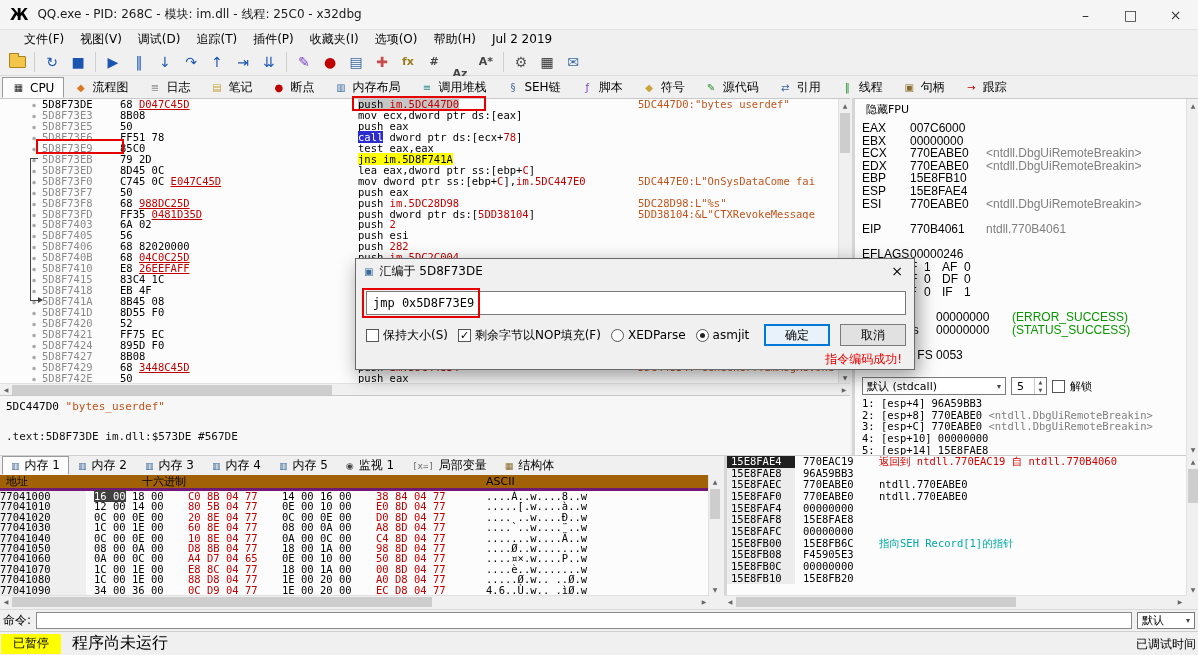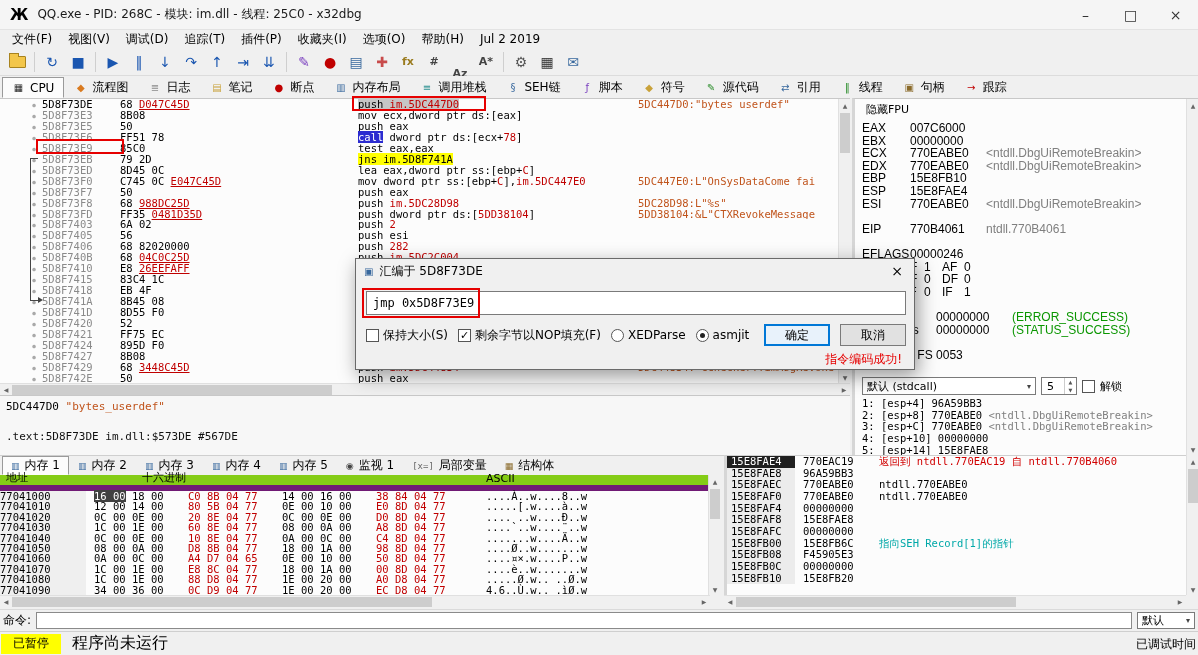--- a/index.html
+++ b/index.html
@@ -9,21 +9,21 @@
 
 
 #titlebar{position:absolute;left:0;top:0;width:1198px;height:30px;background:#f5f5f5;
 display:flex;align-items:center;border-bottom:1px solid #e3e3e3}
 #app-icon{font-weight:bold;font-size:15px;margin:0 9px 0 10px}
 #title-text{font-size:12px;color:#1a1a1a}
 #titlebar .spacer{flex:1}
 .wbtn{width:45px;height:29px;display:flex;align-items:center;justify-content:center;
 font-size:14px;color:#333}
 
-#menubar{position:absolute;left:0;top:30px;width:1064px;height:18px;background:#f0f0f0;
+#menubar{position:absolute;left:12px;top:30px;width:1064px;height:18px;background:#f0f0f0;
 display:flex;align-items:center;padding-left:4px}
 .menu-item{padding:1px 8px;font-size:12px;white-space:nowrap}
 
 #toolbar{position:absolute;left:0;top:48px;width:1198px;height:28px;background:#f0f0f0;
 display:flex;align-items:center;padding-left:4px;border-bottom:1px solid #dcdcdc}
 .ticon{width:24px;height:24px;margin:0 1px;display:flex;align-items:center;justify-content:center;
 font-size:14px;border-radius:2px}
 .ticon .small{font-size:11px;font-weight:bold}
 .tsep{width:1px;height:20px;background:#cfcfcf;margin:0 4px}
 .shape-folder{width:17px;height:12px;background:#f3c64a;border:1px solid #a8831f;border-radius:1px;position:relative}
@@ -89,21 +89,21 @@
 .rrow{height:12.6px;line-height:12.6px;font-size:12px;white-space:pre;
 font-family:Liberation Sans, sans-serif}
 .rname{display:inline-block;min-width:48px}
 .rval{display:inline-block;min-width:76px}
 .rcom{color:#7f7f7f}
 .fname{display:inline-block;min-width:22px}
 .fval{display:inline-block;min-width:18px}
 .lname{display:inline-block;min-width:74px}
 .greencom{color:#0a9600}
 #args-header{position:absolute;left:7px;top:278px;display:flex;align-items:center;gap:5px}
-.combo{width:174px;height:18px;border:1px solid #7a7a7a;background:#fff;font-size:11px;
+.combo{width:144px;height:18px;border:1px solid #7a7a7a;background:#fff;font-size:11px;
 display:flex;align-items:center;justify-content:space-between;padding:0 4px}
 .combo .arr{font-size:8px;color:#444}
 .spinbox{width:36px;height:18px;border:1px solid #7a7a7a;background:#fff;font-size:11px;
 display:flex;align-items:center;justify-content:space-between;padding-left:5px}
 .spinarrows{display:flex;flex-direction:column;width:12px;border-left:1px solid #ccc;height:16px}
 .spinarrows span{font-size:5px;line-height:8px;text-align:center;color:#555}
 .cb{width:13px;height:13px;border:1px solid #555;background:#fff;display:inline-flex;
 align-items:center;justify-content:center;font-size:11px;flex:none}
 .cb.on::after{content:"✓";font-size:11px;line-height:11px}
 .rd{width:13px;height:13px;border:1px solid #555;border-radius:50%;background:#fff;position:relative;flex:none}
@@ -113,22 +113,22 @@
 font-family:"DejaVu Sans Mono",monospace}
 
 #btabs{position:absolute;left:0;top:455px;width:724px;height:20px;background:#f0f0f0;
 border-top:1px solid #cfcfcf;display:flex;align-items:flex-end;padding-left:2px}
 .btab{display:flex;align-items:center;gap:5px;font-size:12px;padding:1px 8px;height:19px;
 white-space:nowrap;border:1px solid transparent}
 .btab.active{background:#fcfcfc;border:1px solid #9a9a9a;border-bottom:1px solid #fcfcfc}
 .bticon{font-size:9px}
 .bticon.txt{font-family:"DejaVu Sans Mono",monospace;font-size:9px;color:#555}
 
-#dumphdr{position:absolute;left:0;top:475px;width:708px;height:16px;background:#84cc16;
-border-bottom:6px solid #701a75;display:flex;font-size:11px;align-items:flex-end}
+#dumphdr{position:absolute;left:0;top:475px;width:708px;height:16px;background:#a16207;
+border-bottom:3px solid #701a75;display:flex;font-size:11px;align-items:center}
 #dumphdr .h-addr{width:86px;padding-left:6px}
 #dumphdr .h-hex{width:390px;padding-left:56px}
 #dumphdr .h-ascii{padding-left:10px}
 #dump-rows{position:absolute;left:0;top:491px;width:708px;height:104px;background:#fcfcfc}
 .dmrow{display:flex;height:10.4px;line-height:10.4px;font-size:10.5px;white-space:pre;
 font-family:"DejaVu Sans Mono",monospace}
 .dm-addr{width:86px;background:#efefef;}
 .dm-hex{width:390px;display:flex;padding-left:8px}
 .dm-g{width:94px}
 .dm-g.red{color:#c00000}

